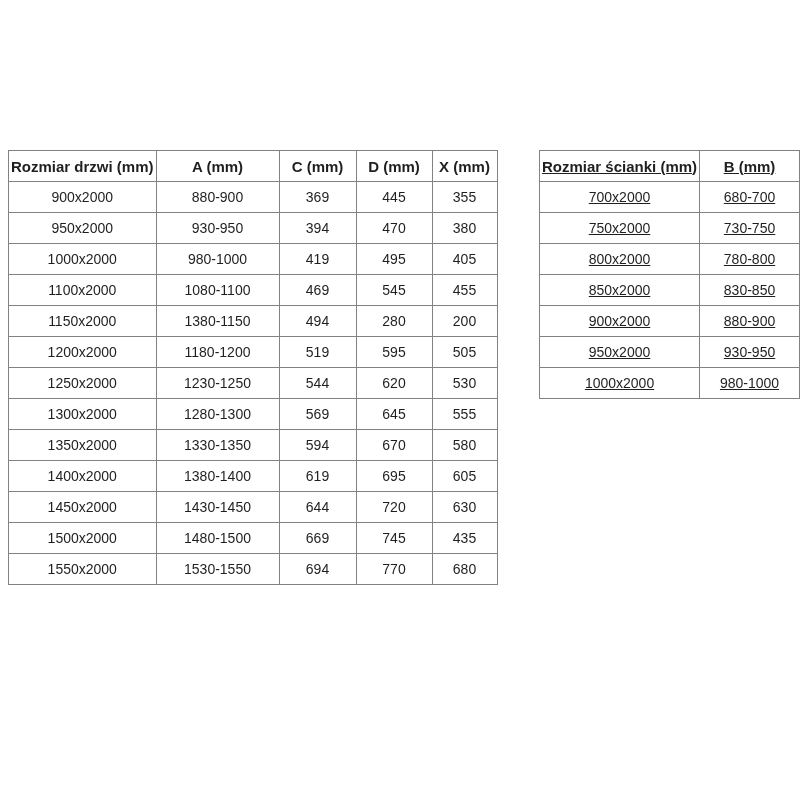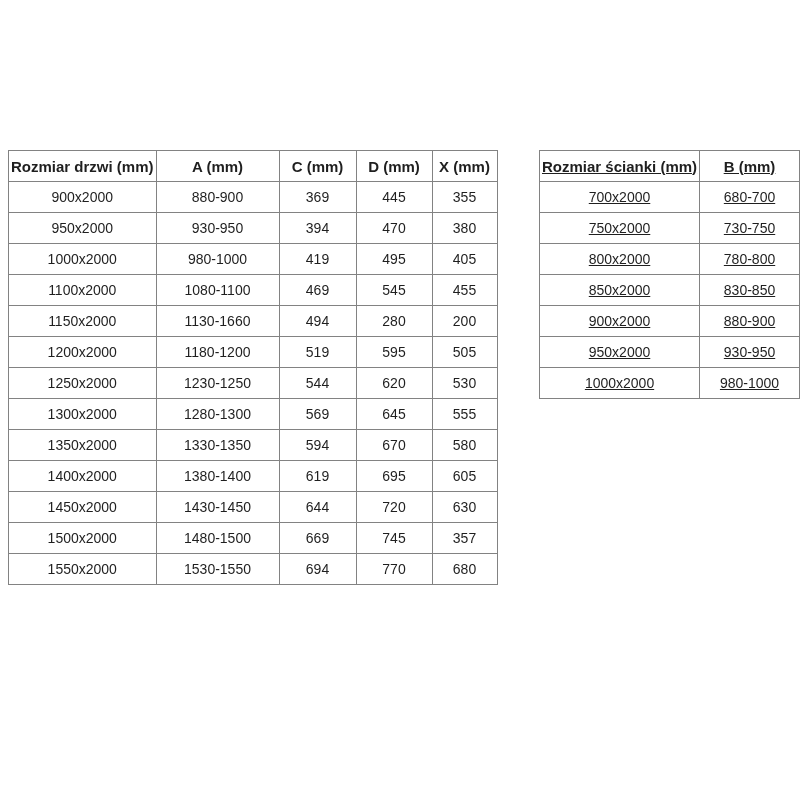--- a/index.html
+++ b/index.html
@@ -95,21 +95,21 @@
         </tr>
         <tr>
           <td>1100x2000</td>
           <td>1080-1100</td>
           <td>469</td>
           <td>545</td>
           <td>455</td>
         </tr>
         <tr>
           <td>1150x2000</td>
-          <td>1130-1660</td>
+          <td>1380-1150</td>
           <td>494</td>
           <td>280</td>
           <td>200</td>
         </tr>
         <tr>
           <td>1200x2000</td>
           <td>1180-1200</td>
           <td>519</td>
           <td>595</td>
           <td>505</td>
@@ -147,21 +147,21 @@
           <td>1430-1450</td>
           <td>644</td>
           <td>720</td>
           <td>630</td>
         </tr>
         <tr>
           <td>1500x2000</td>
           <td>1480-1500</td>
           <td>669</td>
           <td>745</td>
-          <td>357</td>
+          <td>435</td>
         </tr>
         <tr>
           <td>1550x2000</td>
           <td>1530-1550</td>
           <td>694</td>
           <td>770</td>
           <td>680</td>
         </tr>
       </tbody>
     </table>

